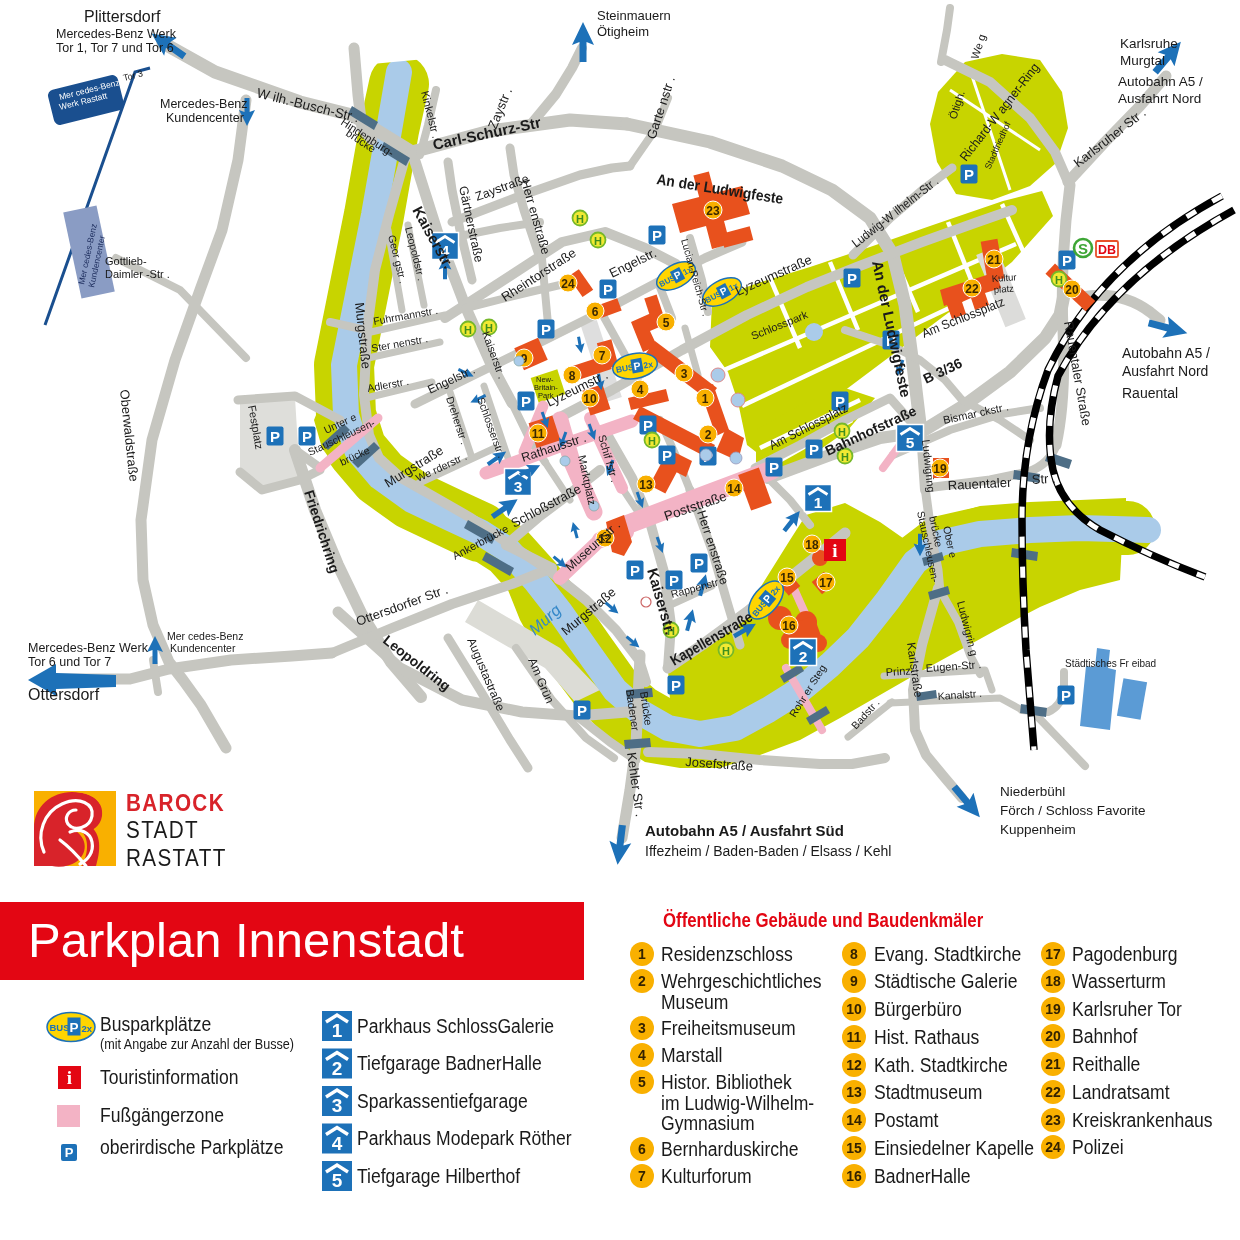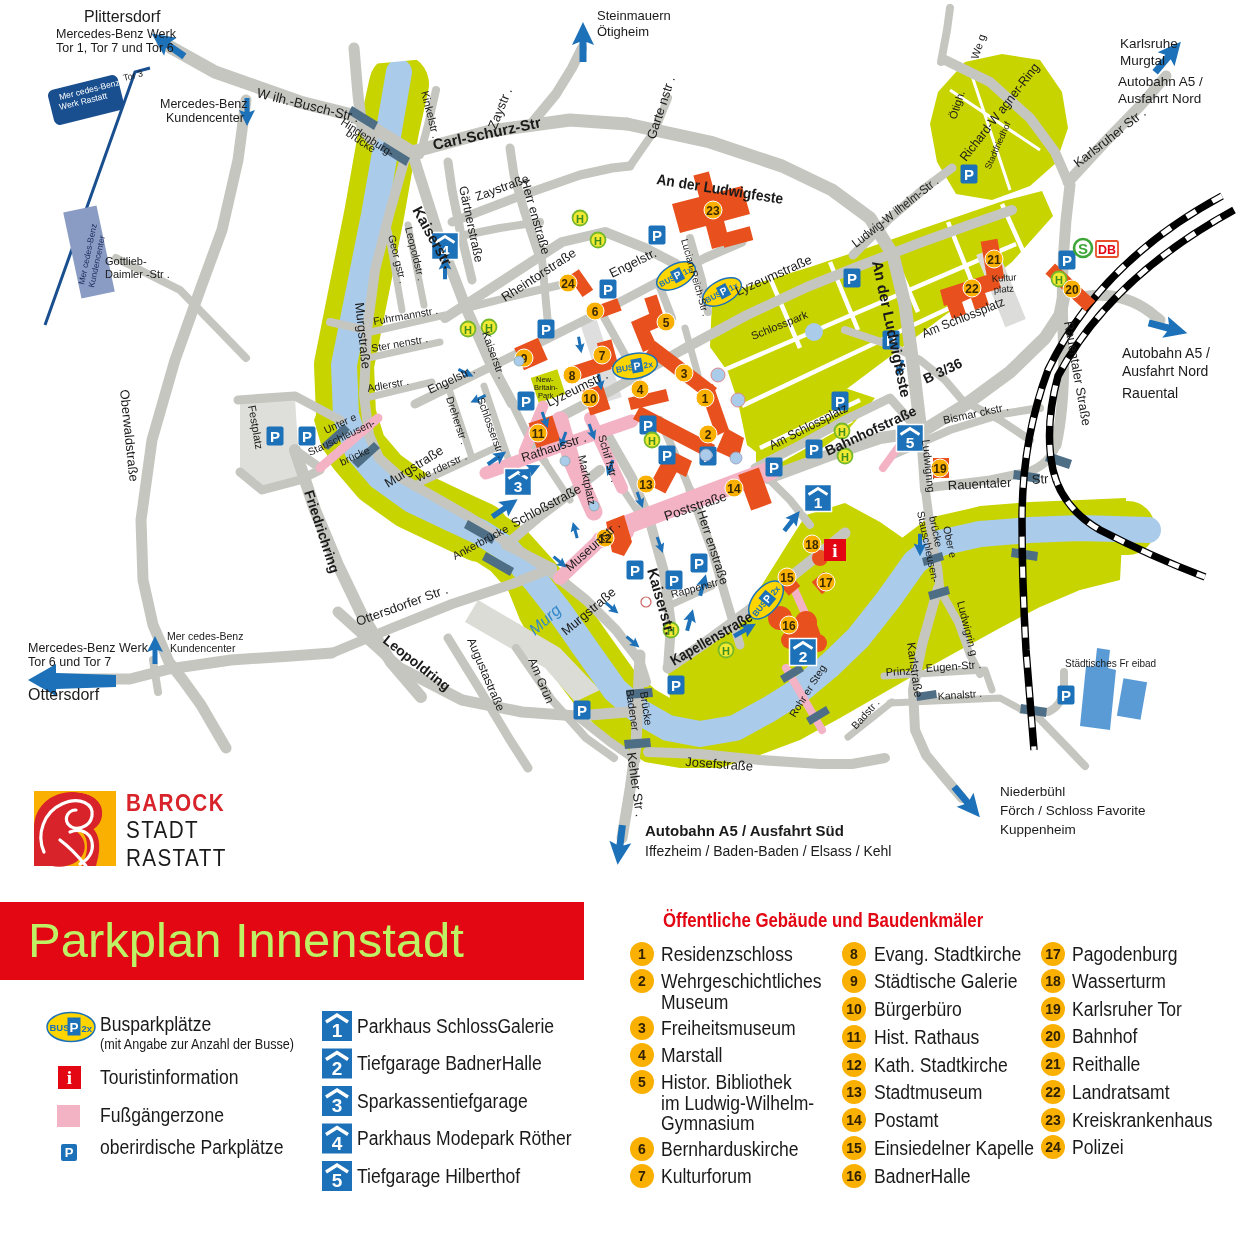--- a/index.html
+++ b/index.html
@@ -1,19 +1,19 @@
 <!DOCTYPE html>
 <html><head>
 <meta charset="utf-8">
 <style>
 html,body{margin:0;padding:0;background:#fff;}
 #page{position:relative;width:1240px;height:1240px;background:#fff;overflow:hidden;font-family:"Liberation Sans",sans-serif;}
 #map{position:absolute;left:0;top:0;}
 #banner{position:absolute;left:0;top:902px;width:584px;height:78px;background:#e30613;}
-#banner span{position:absolute;left:28px;top:10px;color:#bef264;font-size:49px;font-weight:normal;letter-spacing:0px;}
+#banner span{position:absolute;left:28px;top:10px;color:#ffffff;font-size:49px;font-weight:normal;letter-spacing:0px;}
 .lg{position:absolute;font-size:19.5px;color:#1a1a1a;line-height:20.5px;transform:scaleX(0.9);transform-origin:0 50%;white-space:nowrap;}
 .lgs{position:absolute;font-size:14px;color:#1a1a1a;transform:scaleX(0.9);transform-origin:0 50%;white-space:nowrap;}
 .red{color:#e30613;font-weight:bold;}
 .num{position:absolute;width:24px;height:24px;border-radius:50%;background:#f9b000;color:#332200;font-size:14px;font-weight:bold;text-align:center;line-height:24px;}
 </style>
 </head>
 <body>
 <div id="page">
 
 <svg id="map" width="1240" height="895" viewBox="0 0 1240 895">

